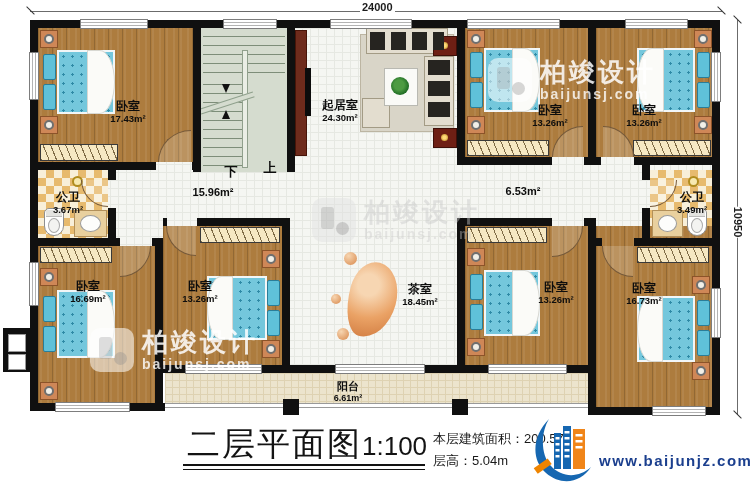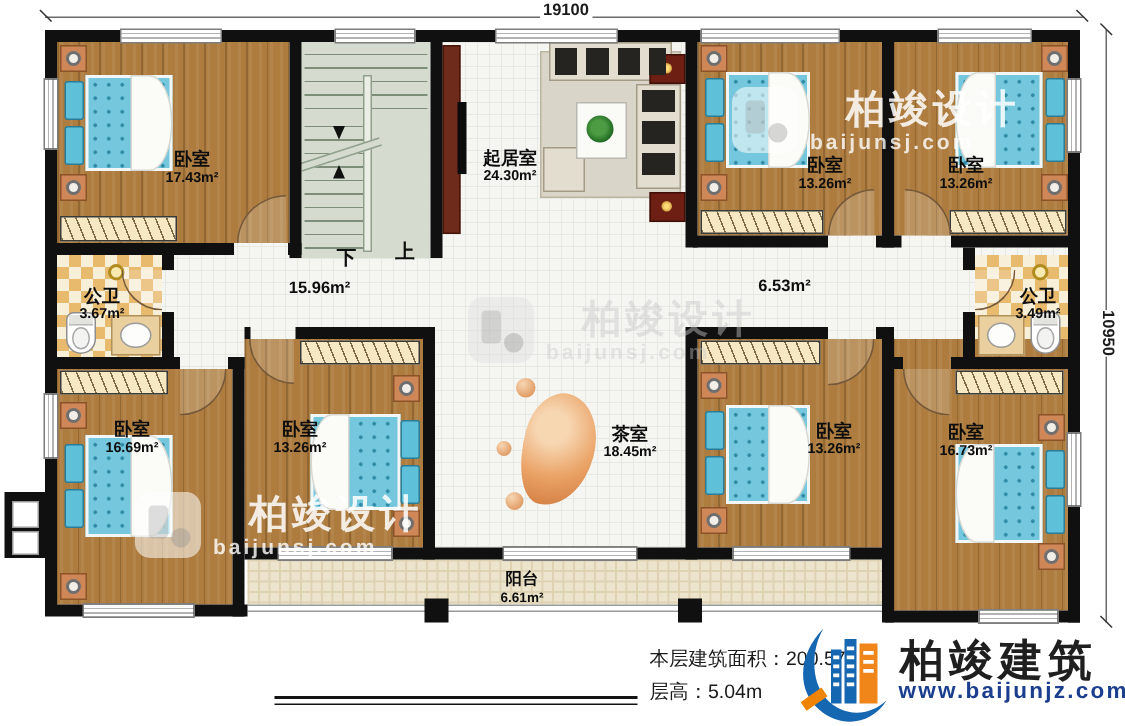--- a/index.html
+++ b/index.html
@@ -92,21 +92,21 @@
   
   .wm{display:flex;align-items:flex-start;gap:8px;z-index:6;pointer-events:none;}
   .wlogo{position:relative;display:block;width:44px;height:44px;border-radius:10px;
          background:rgba(255,255,255,.55);}
   .wlogo .hole{position:absolute;left:24px;top:24px;width:13px;height:13px;border-radius:50%;
          background:rgba(140,140,140,.35);}
   .wlogo .bar{position:absolute;left:9px;top:9px;width:13px;height:22px;border-radius:3px;
          background:rgba(150,150,150,.3);}
   .wtxt{display:block;}
   .wbrand{display:block;font-size:26px;font-weight:700;letter-spacing:3px;
-          color:rgba(255,255,255,.85);line-height:28px;margin-left:24px;}
+          color:rgba(255,255,255,.85);line-height:28px;}
   .wdomain{display:block;font-size:14px;font-weight:700;letter-spacing:2px;
            color:rgba(255,255,255,.8);line-height:16px;}
   .wm.faint .wbrand{color:rgba(200,200,200,.45);}
   .wm.faint .wdomain{color:rgba(200,200,200,.4);}
   .wm.faint .wlogo{background:rgba(225,225,225,.45);}
   
   .ftitle{font-size:33px;font-weight:500;letter-spacing:2px;color:#131313;z-index:5;}
   .fscale{font-size:26px;font-weight:500;color:#131313;z-index:5;}
   .uline{background:#131313;z-index:5;}
   .fsmall{font-size:13px;color:#1a1a1a;z-index:5;white-space:nowrap;}
@@ -114,21 +114,21 @@
   .furl{font-size:15px;font-weight:700;letter-spacing:1.5px;color:#1b3f8e;z-index:5;white-space:nowrap;}
 </style>
 </head>
 <body>
 
 <div class="stage">
 
   <div class="abs dimline" style="left:30px;top:11px;width:692px;height:1px"></div>
   <div class="abs tick" style="left:25px;top:10px"></div>
   <div class="abs tick" style="left:716px;top:10px"></div>
-  <div class="abs dimtxt" style="left:360px;top:1px">19100</div>
+  <div class="abs dimtxt" style="left:360px;top:1px">24000</div>
   <div class="abs dimline" style="left:737px;top:20px;width:1px;height:395px"></div>
   <div class="abs tick" style="left:732px;top:19px"></div>
   <div class="abs tick" style="left:732px;top:414px"></div>
   <div class="abs dimtxt vert" style="left:730px;top:222px">10950</div>
 
   <div class="abs tile" style="left:38px;top:28px;width:674px;height:345px"></div>
   <div class="abs stairbg" style="left:201px;top:28px;width:86px;height:144px"></div>
   <div class="abs wood" style="left:38px;top:28px;width:155px;height:134px"></div>
   <div class="abs wood" style="left:465px;top:28px;width:123px;height:129px"></div>
   <div class="abs wood" style="left:596px;top:28px;width:116px;height:129px"></div>
@@ -418,20 +418,22 @@
     <span class="wlogo">
         <span class="bar"></span>
         <span class="hole"></span>
       </span>
     <span class="wtxt">
         <span class="wbrand">柏竣设计</span>
         <span class="wdomain">baijunsj.com</span>
       </span>
   </div>
 
+  <div class="abs ftitle" style="left:187px;top:422px">二层平面图</div>
+  <div class="abs fscale" style="left:362px;top:431px">1:100</div>
   <div class="abs uline" style="left:183px;top:464px;width:242px;height:2px"></div>
   <div class="abs uline" style="left:183px;top:469px;width:242px;height:1px"></div>
   <div class="abs fsmall" style="left:433px;top:430px">本层建筑面积：200.57</div>
   <div class="abs fsmall" style="left:433px;top:452px">层高：5.04m</div>
 
   <svg class="abs" style="left:533px;top:417px;z-index:5" width="62" height="66" viewBox="0 0 62 66">
     <path d="M16 2 C0 18 -3 42 13 56 C28 69 48 66 58 50 C46 61 29 61 18 49 C7 37 8 15 16 2 Z" fill="#1667b1"></path>
     <rect x="1" y="46" width="17" height="7" fill="#ee8400" transform="rotate(-35 9 49)"></rect>
     <rect x="21" y="16" width="7" height="36" fill="#1667b1"></rect>
     <rect x="30" y="9" width="8" height="43" fill="#1667b1"></rect>
@@ -442,16 +444,15 @@
       <rect x="22.5" y="38" width="4" height="2.5" fill="#fff"></rect>
     <rect x="31.5" y="14" width="5" height="2.5" fill="#fff"></rect>
       <rect x="31.5" y="20" width="5" height="2.5" fill="#fff"></rect>
     <rect x="31.5" y="26" width="5" height="2.5" fill="#fff"></rect>
       <rect x="31.5" y="32" width="5" height="2.5" fill="#fff"></rect>
     <rect x="31.5" y="38" width="5" height="2.5" fill="#fff"></rect>
     <rect x="42.5" y="17" width="7" height="2.5" fill="#fff"></rect>
       <rect x="42.5" y="23" width="7" height="2.5" fill="#fff"></rect>
     <rect x="42.5" y="29" width="7" height="2.5" fill="#fff"></rect>
   </svg>
-  <div class="abs fbrand" style="left:600px;top:421px">柏竣建筑</div>
   <div class="abs furl" style="left:599px;top:452px">www.baijunjz.com</div>
 
 </div>
 
 </body></html>

